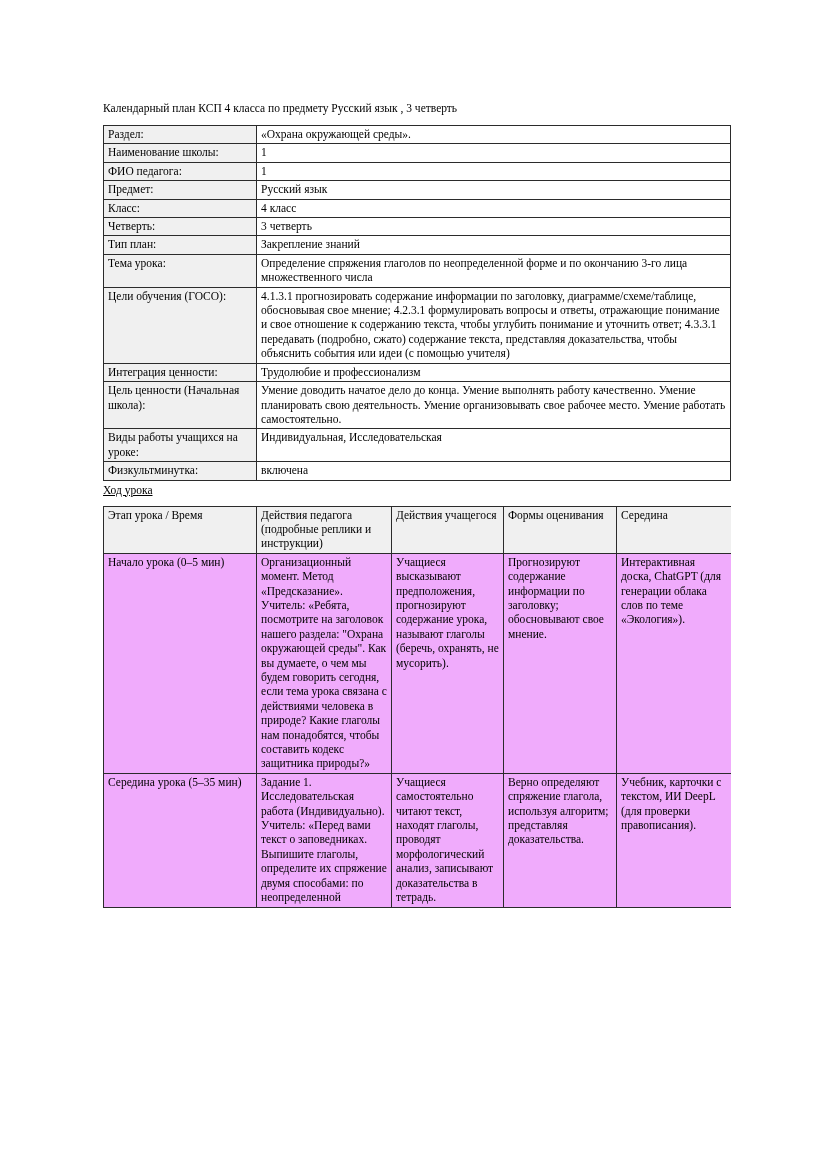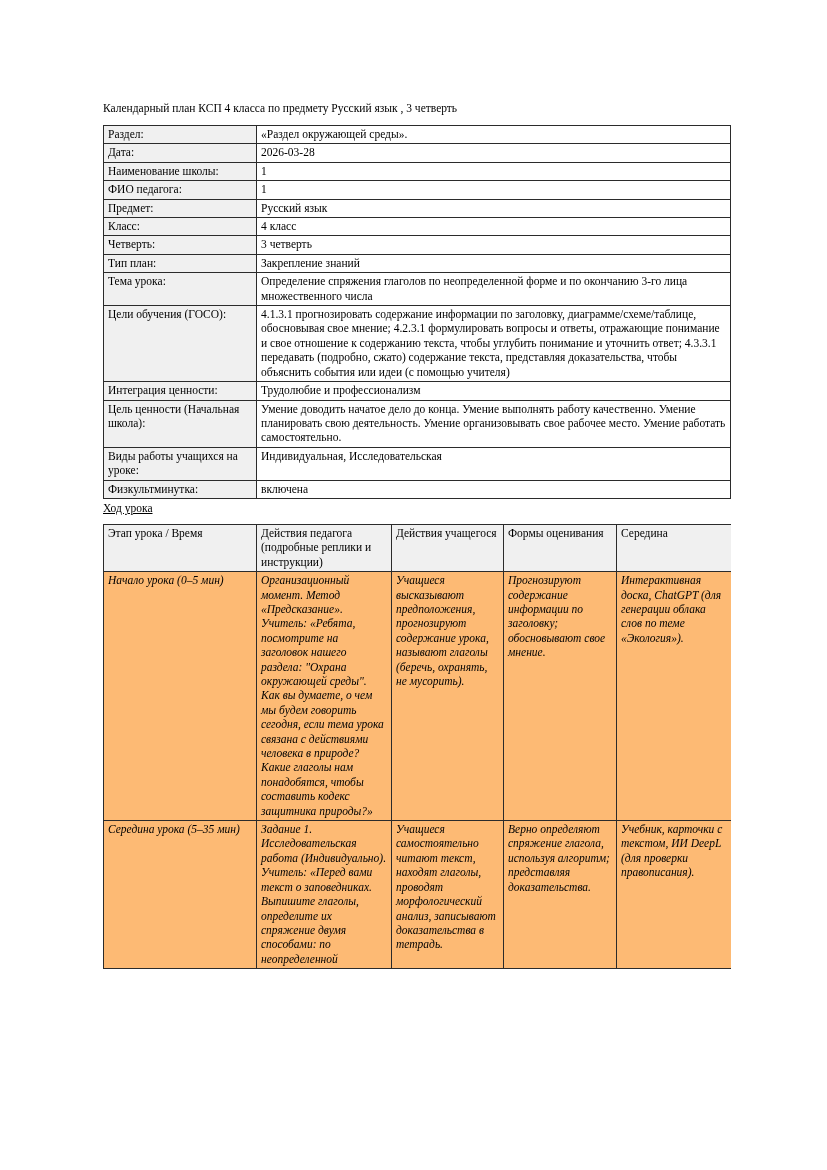--- a/index.html
+++ b/index.html
@@ -71,21 +71,21 @@
   }
   
   .flow-table th {
     background: #f0f0f0;
   }
   .flow-table col.c0 { width: 153px; }
   .flow-table col.c1 { width: 135px; }
   .flow-table col.c2 { width: 112px; }
   .flow-table col.c3 { width: 113px; }
   .flow-table col.c4 { width: 115px; }
-  .flow-table td { background: #fdba74; font-style: italic; }
+  .flow-table td { background: #f0abfc; }
   
   .flow-clip {
     max-height: 495px;
     overflow: hidden;
   }
 </style>
 </head>
 <body>
 
 <div class="page">
@@ -94,25 +94,21 @@
     <div class="doc-title">Календарный план КСП 4 класса по предмету Русский язык , 3 четверть</div>
 
     <table class="info-table">
       <colgroup>
           <col style="width:153px">
           <col>
         </colgroup>
       <tbody>
         <tr>
           <td class="label-cell">Раздел:</td>
-          <td class="value-cell">«Раздел окружающей среды».</td>
-        </tr>
-        <tr>
-          <td class="label-cell">Дата:</td>
-          <td class="value-cell">2026-03-28</td>
+          <td class="value-cell">«Охрана окружающей среды».</td>
         </tr>
         <tr>
           <td class="label-cell">Наименование школы:</td>
           <td class="value-cell">1</td>
         </tr>
         <tr>
           <td class="label-cell">ФИО педагога:</td>
           <td class="value-cell">1</td>
         </tr>
         <tr>

